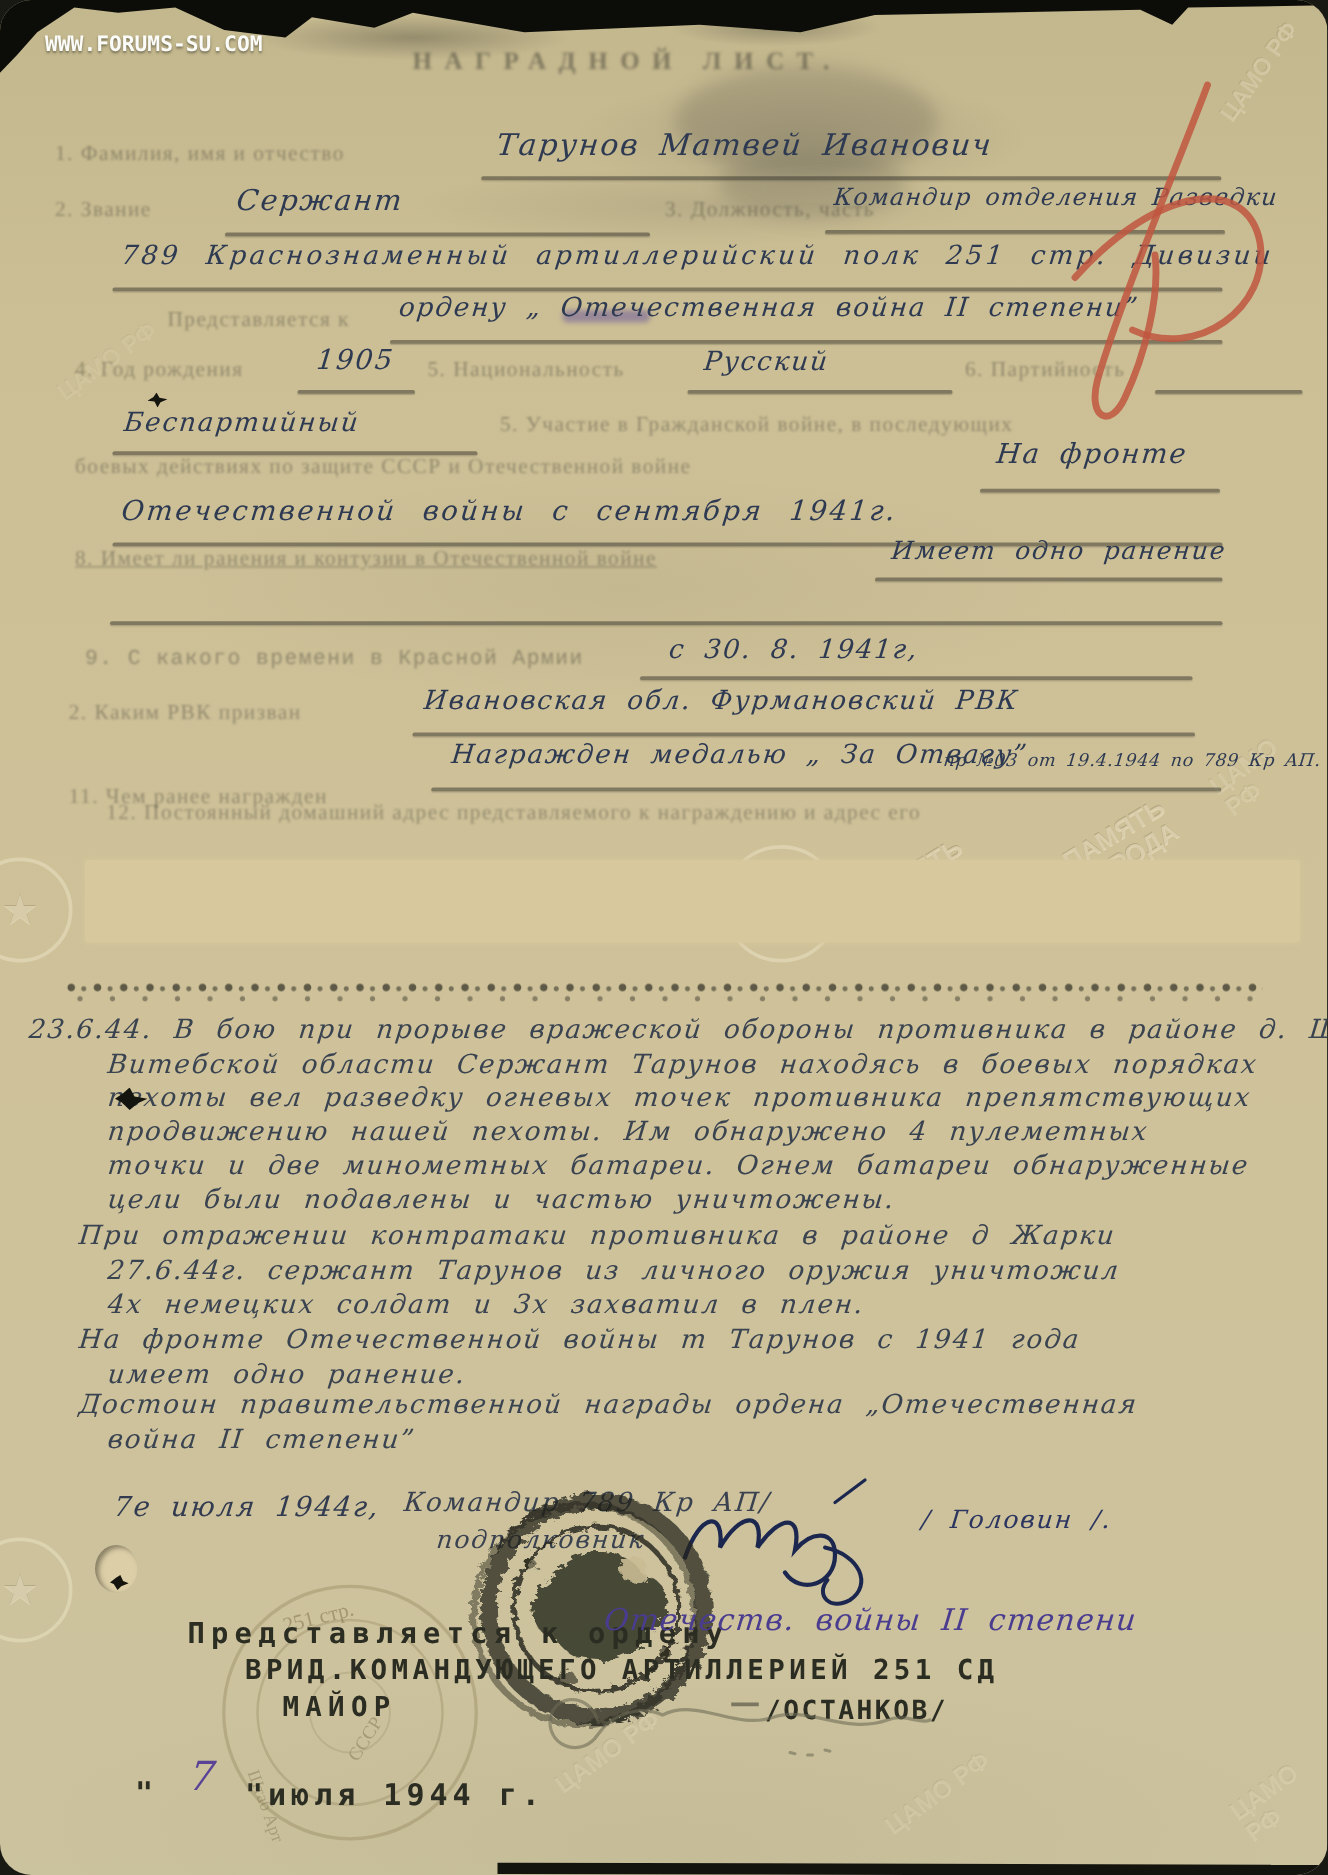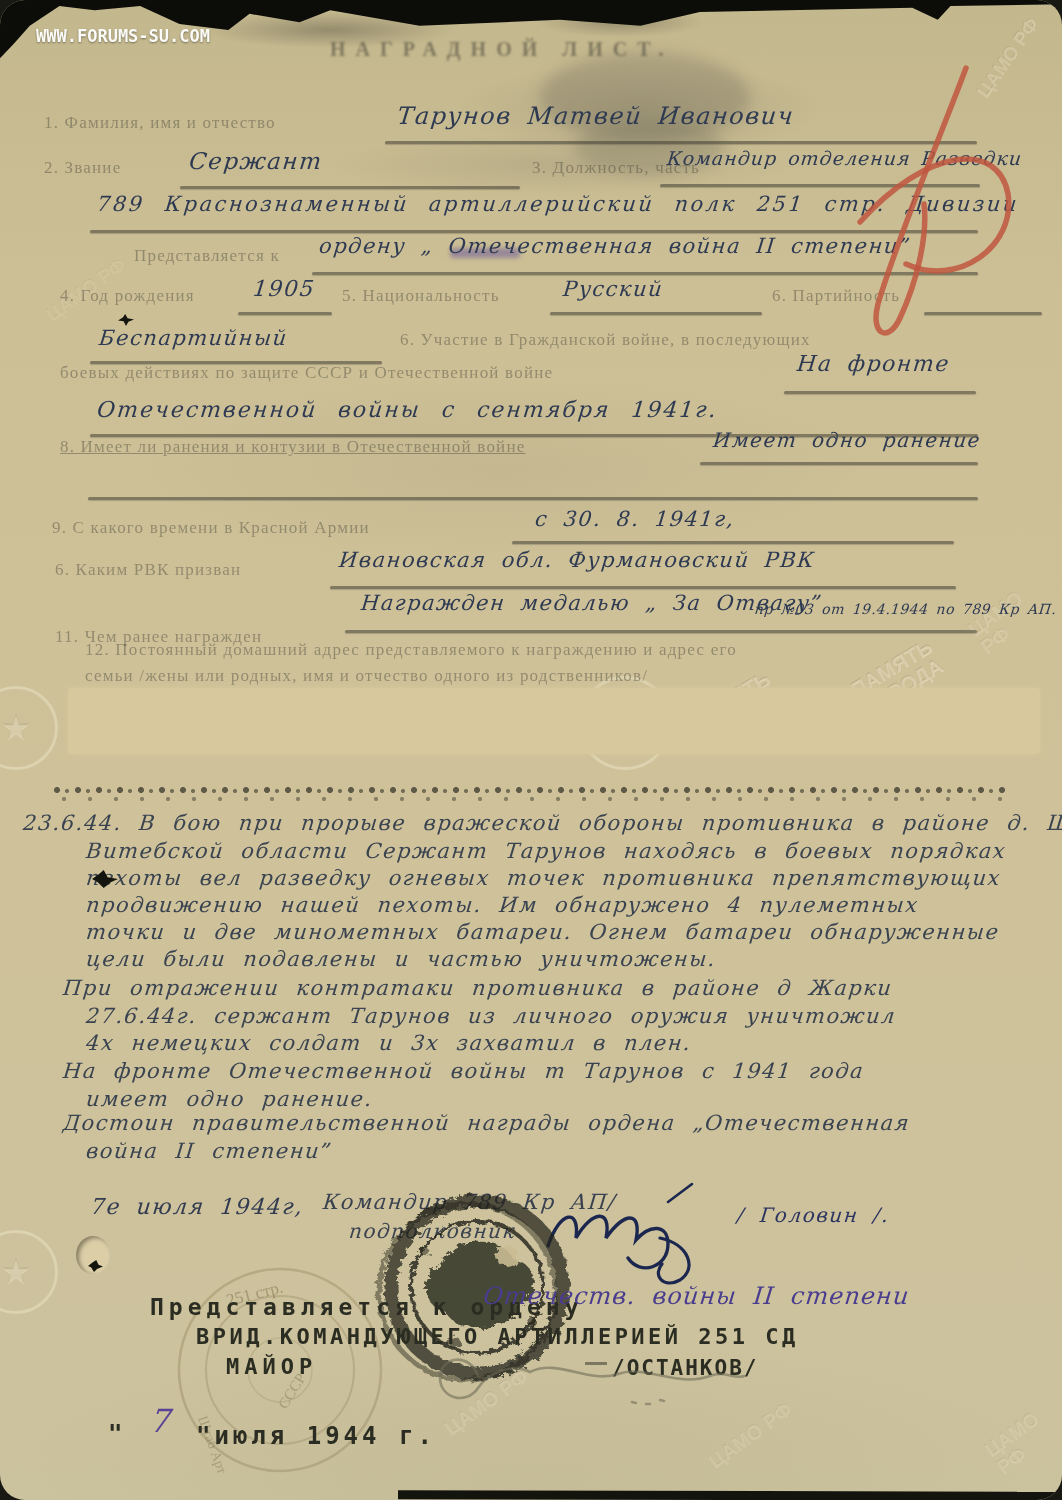--- a/index.html
+++ b/index.html
@@ -116,47 +116,46 @@
   <div class="hw" style="left:252px;top:276px;font-size:22px;">1905</div>
   <div class="ul" style="left:238px;top:312px;width:94px;"></div>
   <div class="fp" style="left:342px;top:286px;">5. Национальность</div>
   <div class="hw" style="left:562px;top:277px;font-size:21px;">Русский</div>
   <div class="ul" style="left:550px;top:312px;width:212px;"></div>
   <div class="fp" style="left:772px;top:286px;">6. Партийность</div>
   <div class="ul" style="left:924px;top:312px;width:118px;"></div>
 
   <div class="hw" style="left:98px;top:326px;font-size:21px;">Беспартийный</div>
   <div class="ul" style="left:90px;top:361px;width:292px;"></div>
-  <div class="fp" style="left:400px;top:330px;">6. Участие в Гражданской войне, в последующих</div>
+  <div class="fp" style="left:400px;top:330px;">5. Участие в Гражданской войне, в последующих</div>
   <div class="fp" style="left:60px;top:363px;">боевых действиях по защите СССР и Отечественной войне</div>
   <div class="hw" style="left:796px;top:351px;font-size:22px;">На фронте</div>
   <div class="ul" style="left:784px;top:391px;width:192px;"></div>
   <div class="hw" style="left:96px;top:397px;font-size:22px;letter-spacing:2px;word-spacing:12px;">Отечественной войны с сентября 1941г.</div>
   <div class="ul" style="left:90px;top:434px;width:888px;"></div>
 
   <div class="fp" style="left:60px;top:437px;text-decoration:underline;">8. Имеет ли ранения и контузии в Отечественной войне</div>
   <div class="hw" style="left:712px;top:428px;font-size:20px;">Имеет одно ранение</div>
   <div class="ul" style="left:700px;top:462px;width:278px;"></div>
   <div class="ul" style="left:88px;top:497px;width:890px;"></div>
 
-  <div class="fp" style="left:52px;top:518px;">9. С какого времени в Красной Армии</div>
+  <div class="fp" style="left:68px;top:518px;font-family:Liberation Mono, monospace;">9. С какого времени в Красной Армии</div>
   <div class="hw" style="left:534px;top:507px;font-size:21px;">с 30. 8. 1941г,</div>
   <div class="ul" style="left:512px;top:541px;width:442px;"></div>
 
-  <div class="fp" style="left:55px;top:560px;">6. Каким РВК призван</div>
+  <div class="fp" style="left:55px;top:560px;">2. Каким РВК призван</div>
   <div class="hw" style="left:338px;top:548px;font-size:21px;">Ивановская обл. Фурмановский РВК</div>
   <div class="ul" style="left:330px;top:586px;width:626px;"></div>
 
   <div class="fp" style="left:55px;top:602px;margin-top:25px;">11. Чем ранее награжден</div>
   <div class="hw" style="left:360px;top:591px;font-size:21px;">Награжден медалью „ За Отвагу”</div>
   <div class="hw" style="left:754px;top:601px;font-size:14px;letter-spacing:.5px;word-spacing:3px;">пр №03 от 19.4.1944 по 789 Кр АП.</div>
   <div class="ul" style="left:345px;top:630px;width:632px;"></div>
 
   <div class="fp" style="left:85px;top:640px;">12. Постоянный домашний адрес представляемого к награждению и адрес его</div>
-  <div class="fp" style="left:85px;top:666px;">семьи /жены или родных, имя и отчество одного из родственников/</div>
   <div class="redact"></div>
 
   <div class="dotline"></div>
 
   <div class="cit" style="left:22px;top:811px;">23.6.44. В бою при прорыве вражеской обороны противника в районе д. Шарки</div>
   <div class="cit" style="left:85px;top:839px;">Витебской области Сержант Тарунов находясь в боевых порядках</div>
   <div class="cit" style="left:85px;top:866px;">пехоты вел разведку огневых точек противника препятствующих</div>
   <div class="cit" style="left:85px;top:893px;">продвижению нашей пехоты. Им обнаружено 4 пулеметных</div>
   <div class="cit" style="left:85px;top:920px;">точки и две минометных батареи. Огнем батареи обнаруженные</div>
   <div class="cit" style="left:85px;top:947px;">цели были подавлены и частью уничтожены.</div>

